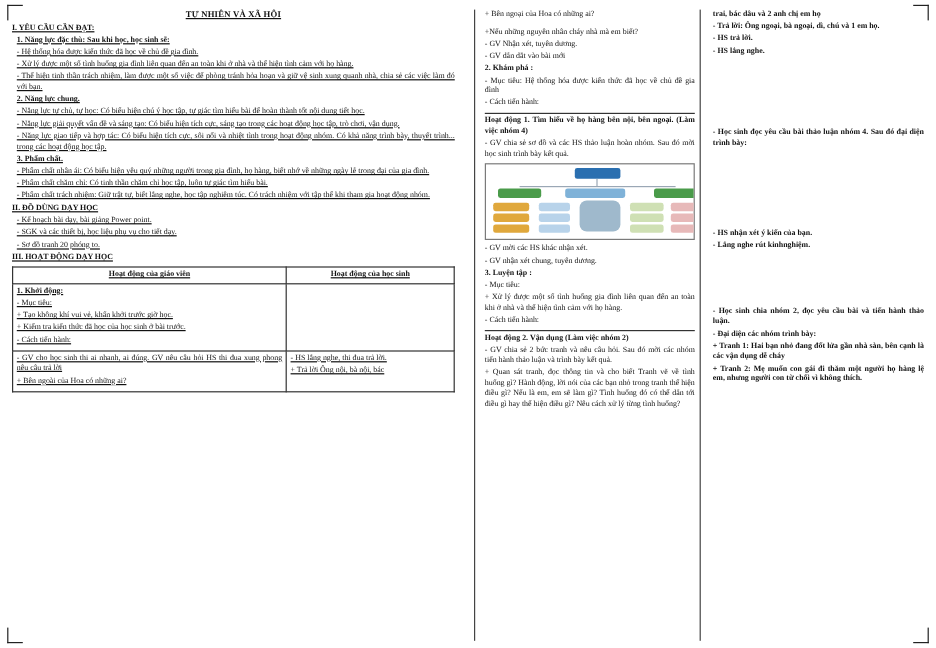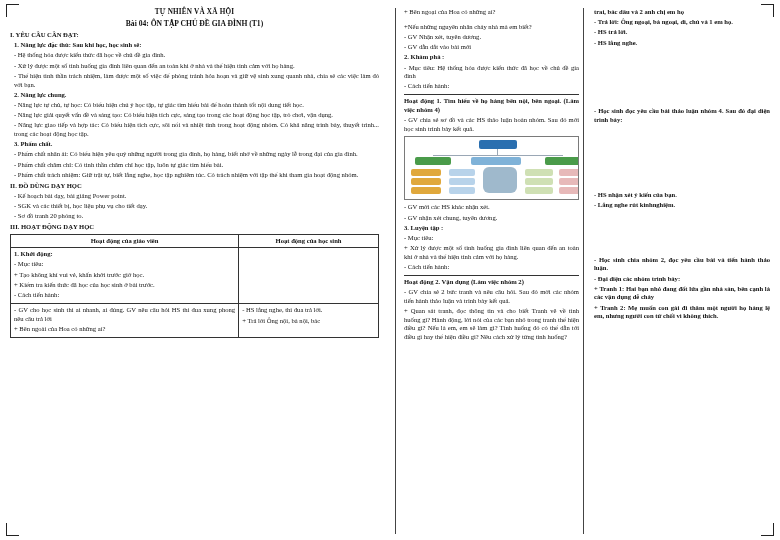--- a/index.html
+++ b/index.html
@@ -24,21 +24,21 @@
   .crop.tr{right:6px;top:4px;border-right-width:1px;border-top-width:1px;}
   .crop.bl{left:6px;bottom:4px;border-left-width:1px;border-bottom-width:1px;}
   .crop.br{right:6px;bottom:4px;border-right-width:1px;border-bottom-width:1px;}
 
   .col{
     width:50%;
     box-sizing:border-box;
     font-size:6.6px;
     line-height:1.32;
   }
-  .col-left{padding-right:6px;}
+  .col-left{padding-right:6px;text-decoration:underline;}
   .col-right{
     border-left:1px solid #444;
     padding-left:8px;
     display:flex;
     gap:6px;
   }
   .subcol{width:50%;box-sizing:border-box;}
   .subcol.a{padding-right:4px;border-right:1px solid #444;}
   .subcol.b{padding-left:4px;}
 
@@ -81,21 +81,20 @@
 <body>
 
 <div class="page">
   <span class="crop tl"></span>
   <span class="crop tr"></span>
   <span class="crop bl"></span>
   <span class="crop br"></span>
 
   <div class="col col-left">
     <p class="center title1">TỰ NHIÊN VÀ XÃ HỘI</p>
-    <p class="center title2">Bài 04: ÔN TẬP CHỦ ĐỀ GIA ĐÌNH (T1)</p>
 
     <p class="sec">I. YÊU CẦU CẦN ĐẠT:</p>
     <p class="ind2 b">1. Năng lực đặc thù: Sau khi học, học sinh sẽ:</p>
     <p class="just ind2">- Hệ thống hóa được kiến thức đã học về chủ đề gia đình.</p>
     <p class="just ind2">- Xử lý được một số tình huống gia đình liên quan đến an toàn khi ở nhà và thể hiện tình cảm với họ hàng.</p>
     <p class="just ind2">- Thể hiện tinh thần trách nhiệm, làm được một số việc để phòng tránh hỏa hoạn và giữ vệ sinh xung quanh nhà, chia sẻ các việc làm đó với bạn.</p>
 
     <p class="ind2 b">2. Năng lực chung.</p>
     <p class="just ind2">- Năng lực tự chủ, tự học: Có biểu hiện chú ý học tập, tự giác tìm hiểu bài để hoàn thành tốt nội dung tiết học.</p>
     <p class="just ind2">- Năng lực giải quyết vấn đề và sáng tạo: Có biểu hiện tích cực, sáng tạo trong các hoạt động học tập, trò chơi, vận dụng.</p>

